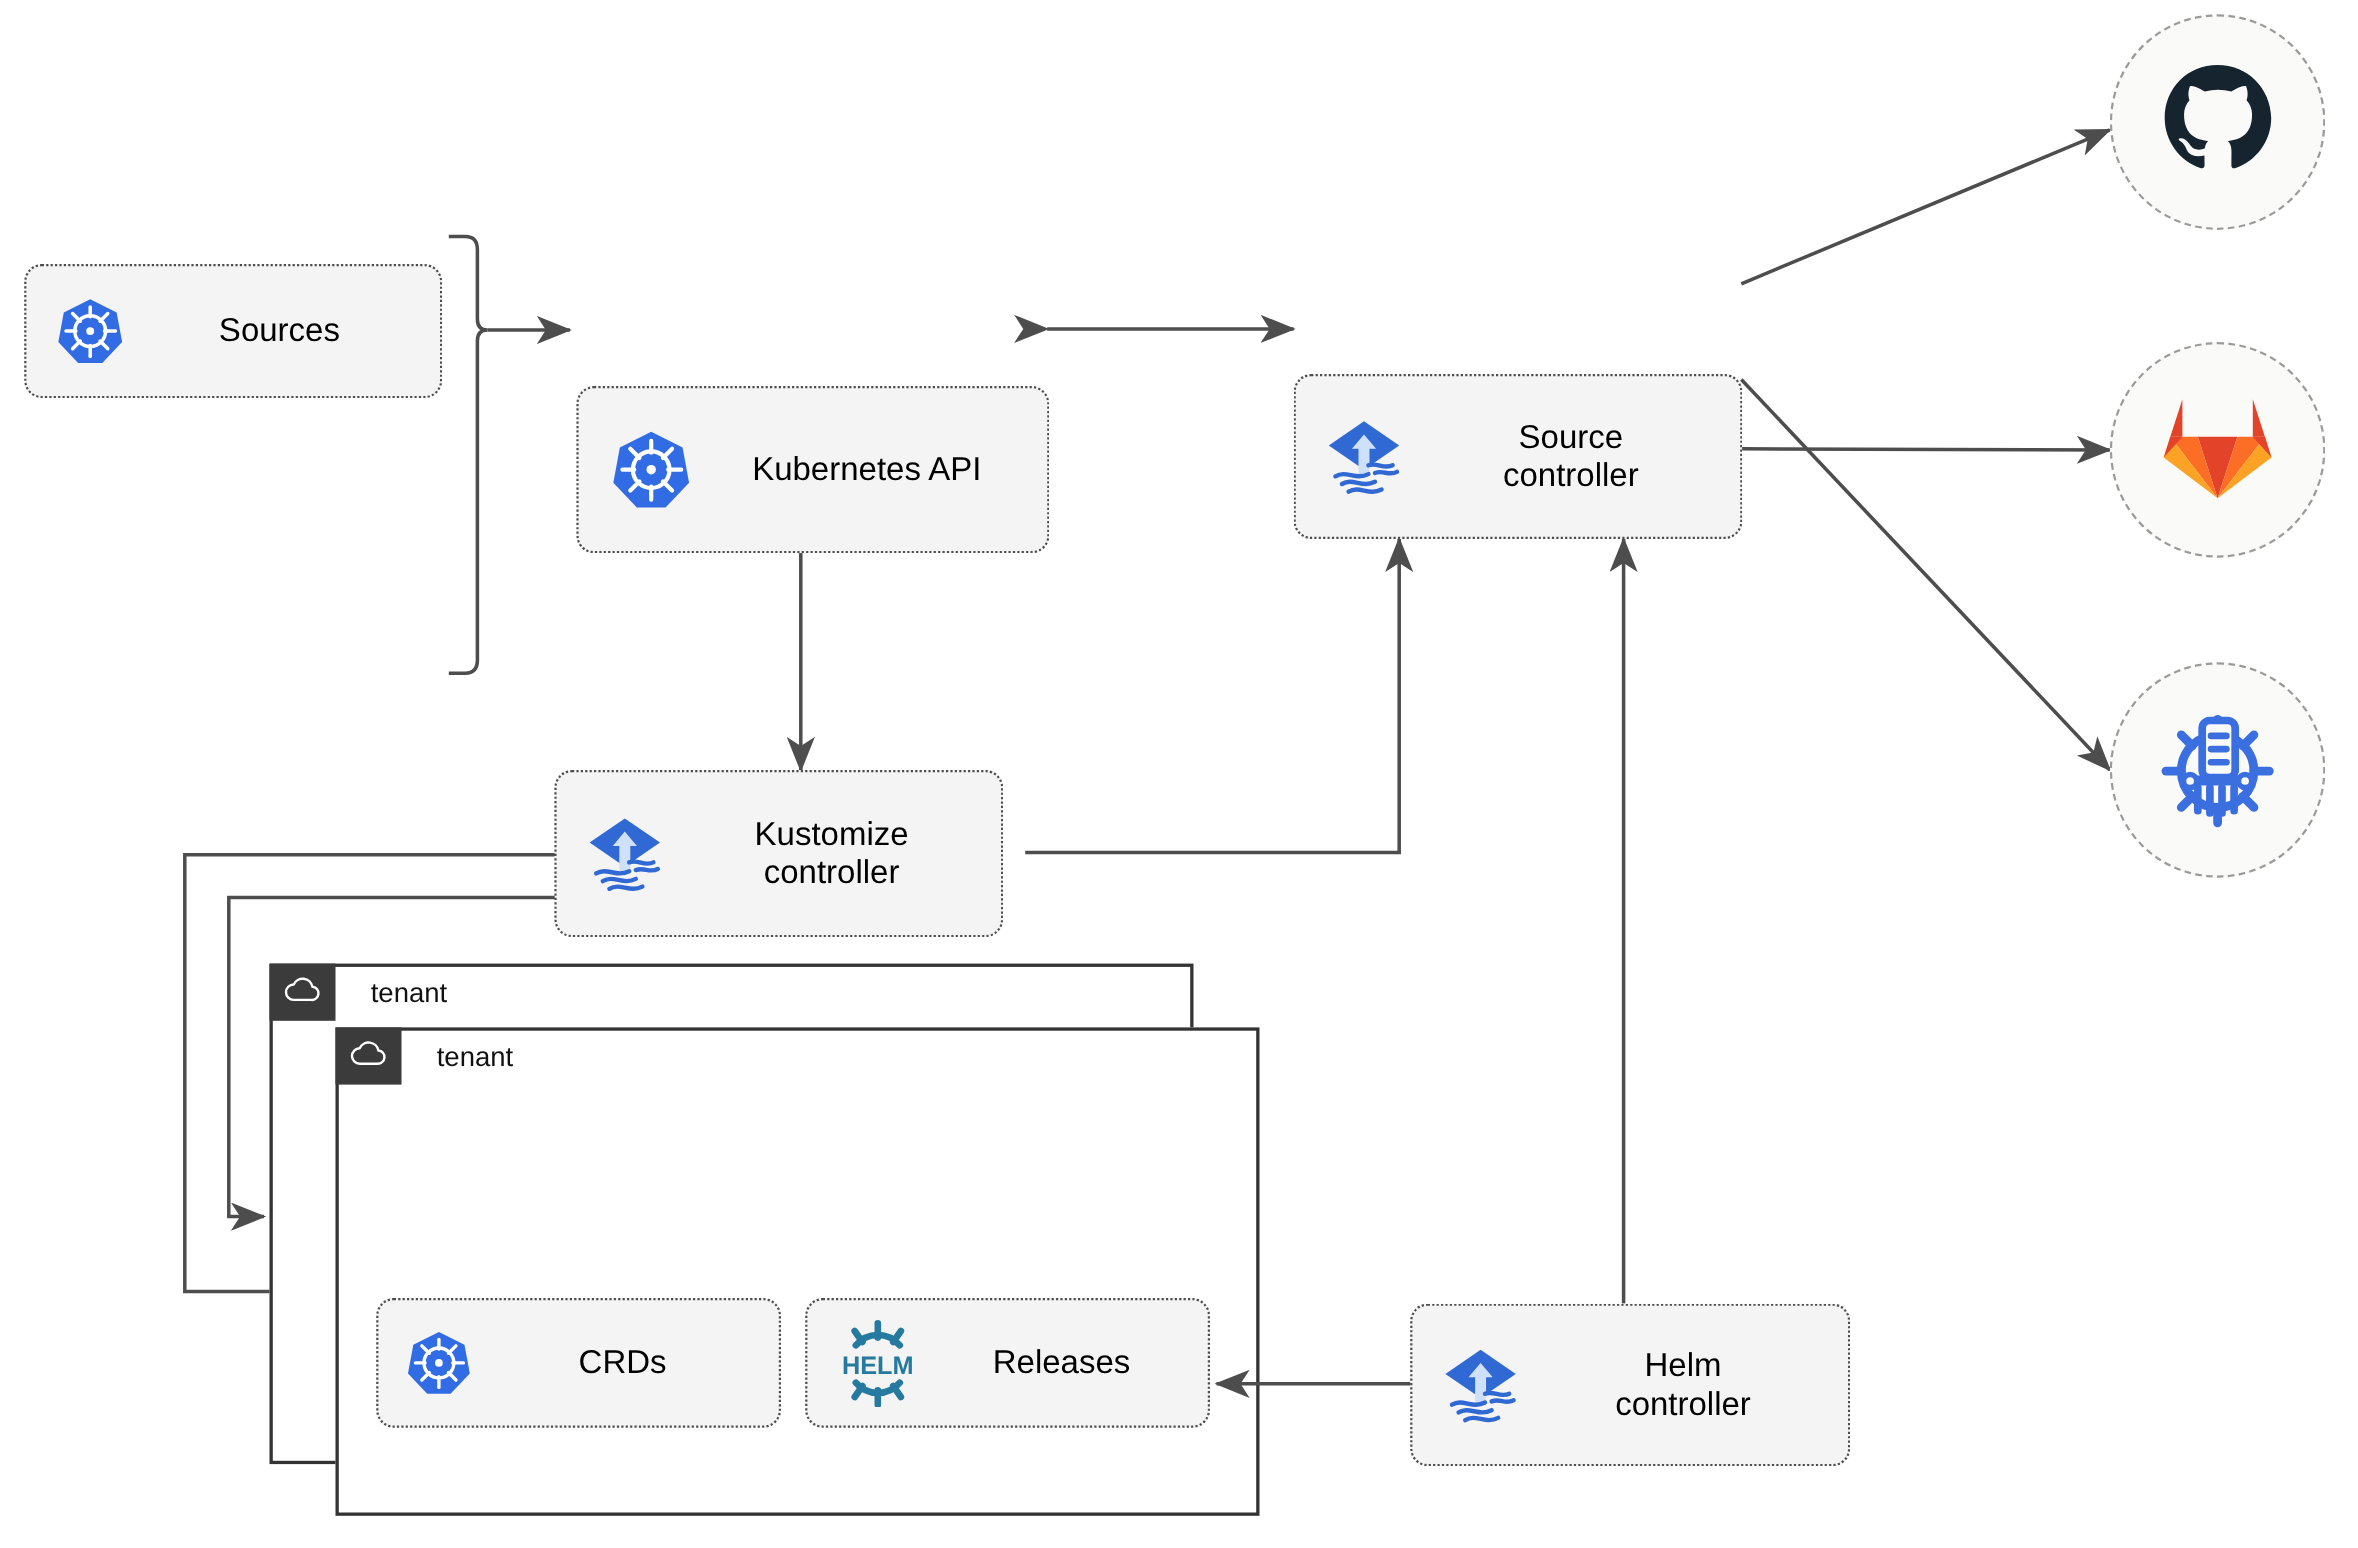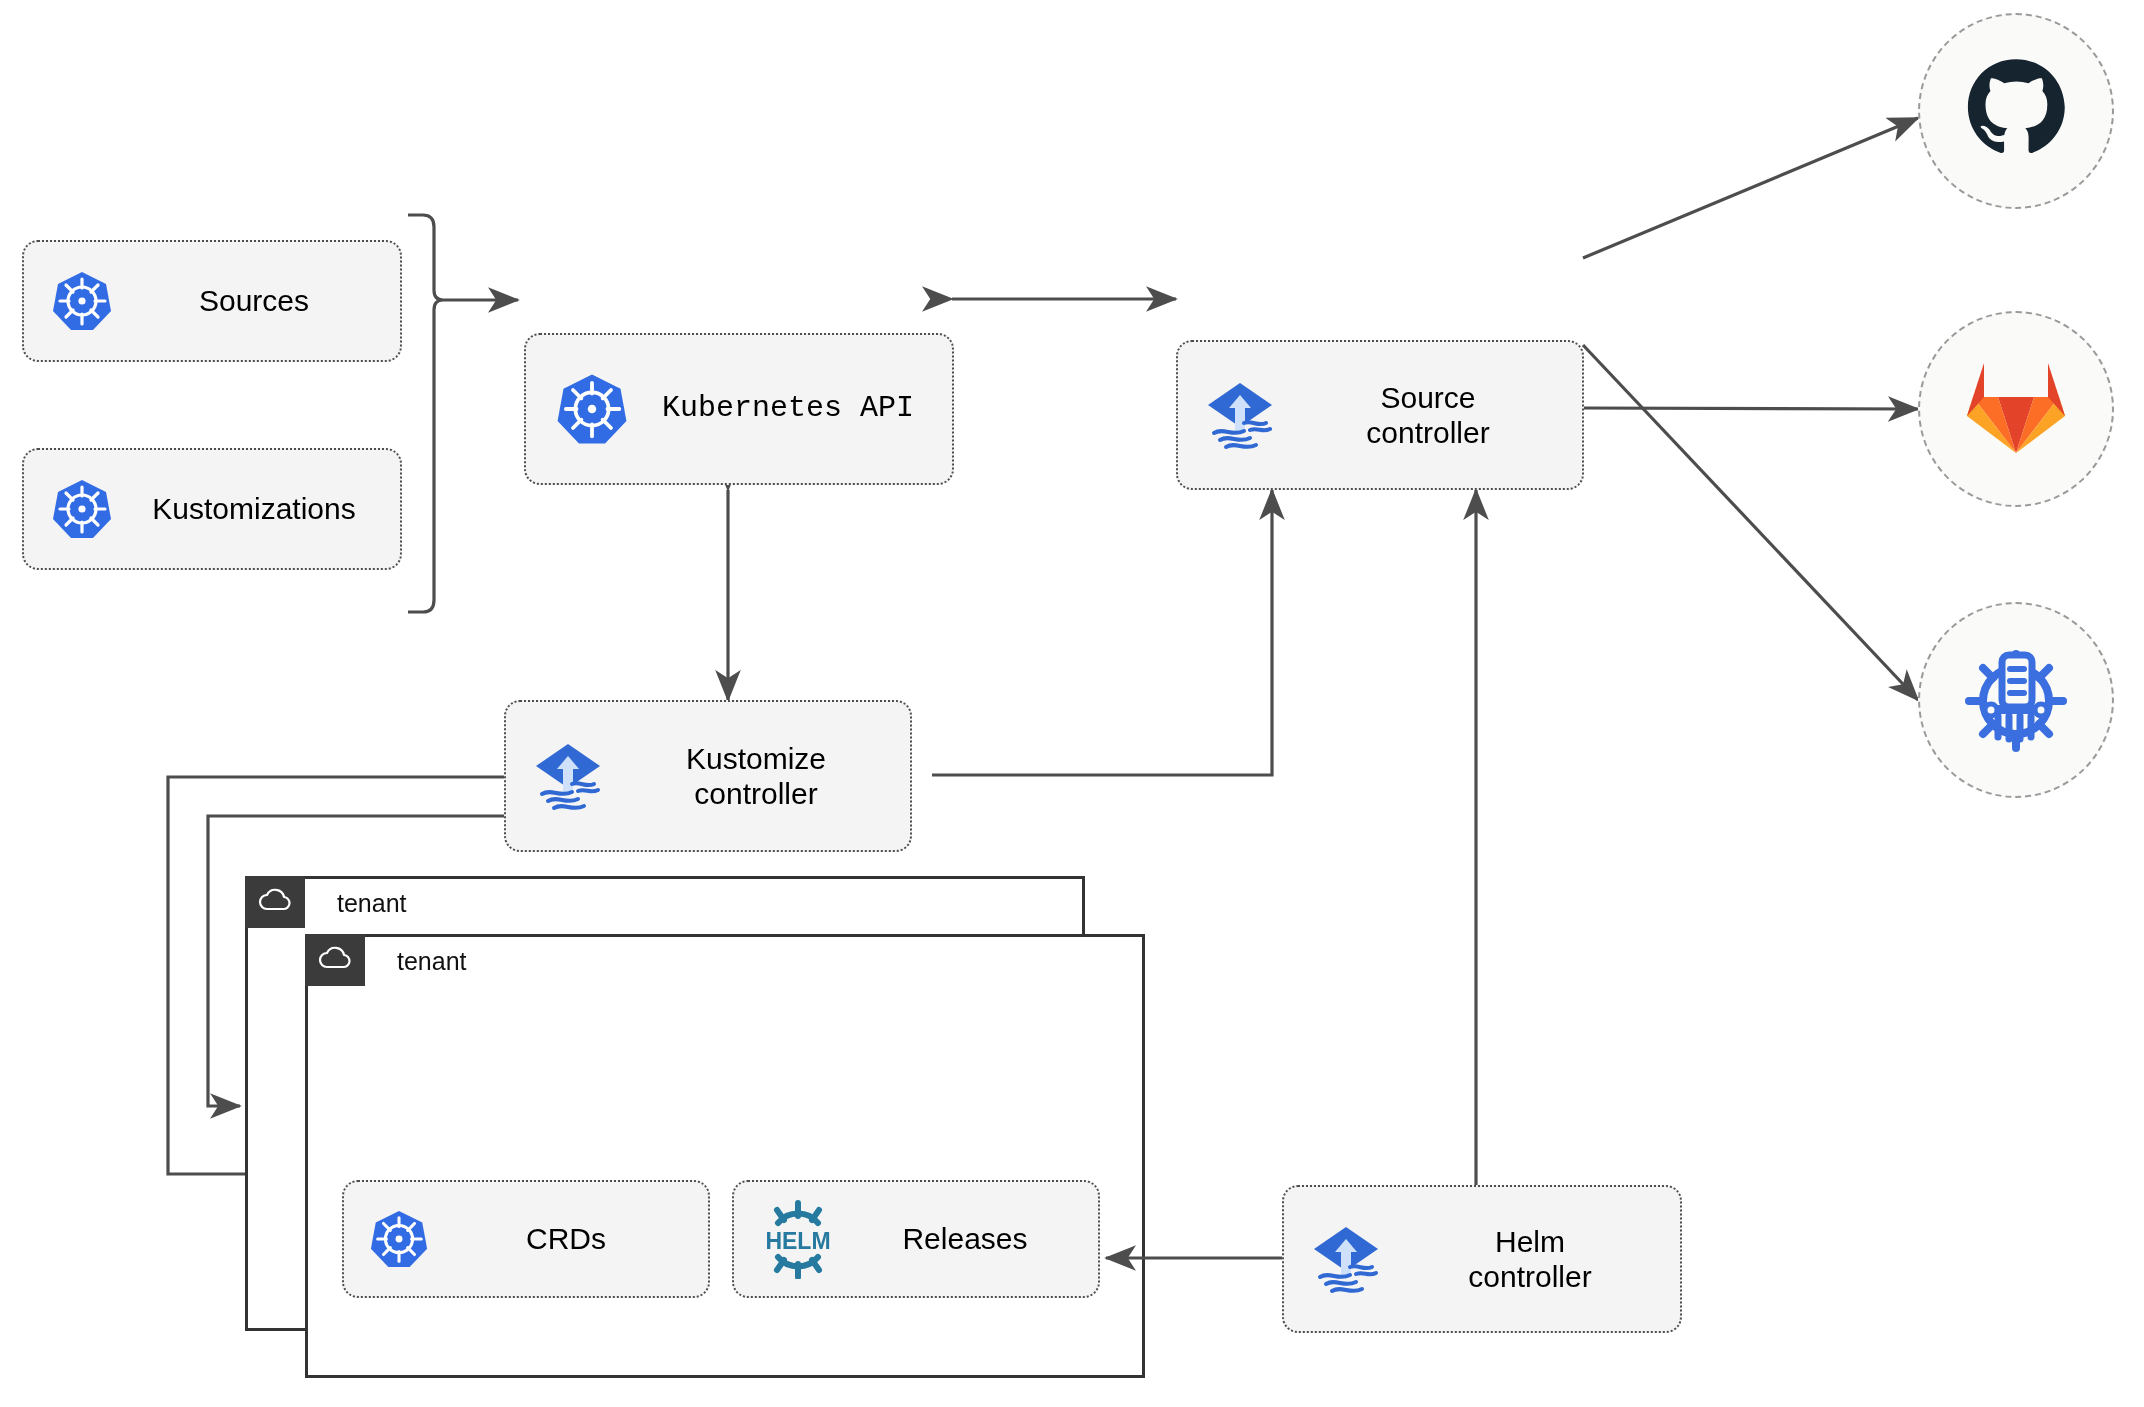--- a/index.html
+++ b/index.html
@@ -120,42 +120,22 @@
           <line x1="16" y1="16" x2="23" y2="23"></line>
           <line x1="41" y1="41" x2="48" y2="48"></line>
           <line x1="48" y1="16" x2="41" y2="23"></line>
           <line x1="23" y1="41" x2="16" y2="48"></line>
         </g>
       </svg>
     </span>
     <span class="label">Sources</span>
   </div>
 
-  <div class="node" style="left:22px;top:448px;width:380px;height:122px;">
-    <span class="ico" style="margin-left:26px;">
-      <svg width="64" height="64" viewBox="0 0 64 64">
-        <path d="M32 3 L56 15 L61 42 L43 61 L21 61 L3 42 L8 15 Z" fill="#326ce5"></path>
-        <g fill="none" stroke="#fff" stroke-width="3.2" stroke-linecap="round">
-          <circle cx="32" cy="32" r="14"></circle>
-          <circle cx="32" cy="32" r="3.6" fill="#fff" stroke="none"></circle>
-          <line x1="32" y1="10" x2="32" y2="19"></line>
-            <line x1="32" y1="45" x2="32" y2="55"></line>
-          <line x1="10" y1="32" x2="19" y2="32"></line>
-            <line x1="45" y1="32" x2="55" y2="32"></line>
-          <line x1="16" y1="16" x2="23" y2="23"></line>
-            <line x1="41" y1="41" x2="48" y2="48"></line>
-          <line x1="48" y1="16" x2="41" y2="23"></line>
-            <line x1="23" y1="41" x2="16" y2="48"></line>
-        </g>
-      </svg>
-    </span>
-    <span class="label">Kustomizations</span>
-  </div>
-
-  <div class="node" style="left:524px;top:333px;width:430px;height:152px;font-family:Liberation Mono, monospace;">
+
+  <div class="node" style="left:524px;top:351px;width:430px;height:152px;">
     <span class="ico" style="margin-left:28px;">
       <svg width="76" height="76" viewBox="0 0 64 64">
         <path d="M32 3 L56 15 L61 42 L43 61 L21 61 L3 42 L8 15 Z" fill="#326ce5"></path>
         <g fill="none" stroke="#fff" stroke-width="3.2" stroke-linecap="round">
           <circle cx="32" cy="32" r="14"></circle>
           <circle cx="32" cy="32" r="3.6" fill="#fff" stroke="none"></circle>
           <line x1="32" y1="10" x2="32" y2="19"></line>
             <line x1="32" y1="45" x2="32" y2="55"></line>
           <line x1="10" y1="32" x2="19" y2="32"></line>
             <line x1="45" y1="32" x2="55" y2="32"></line>

